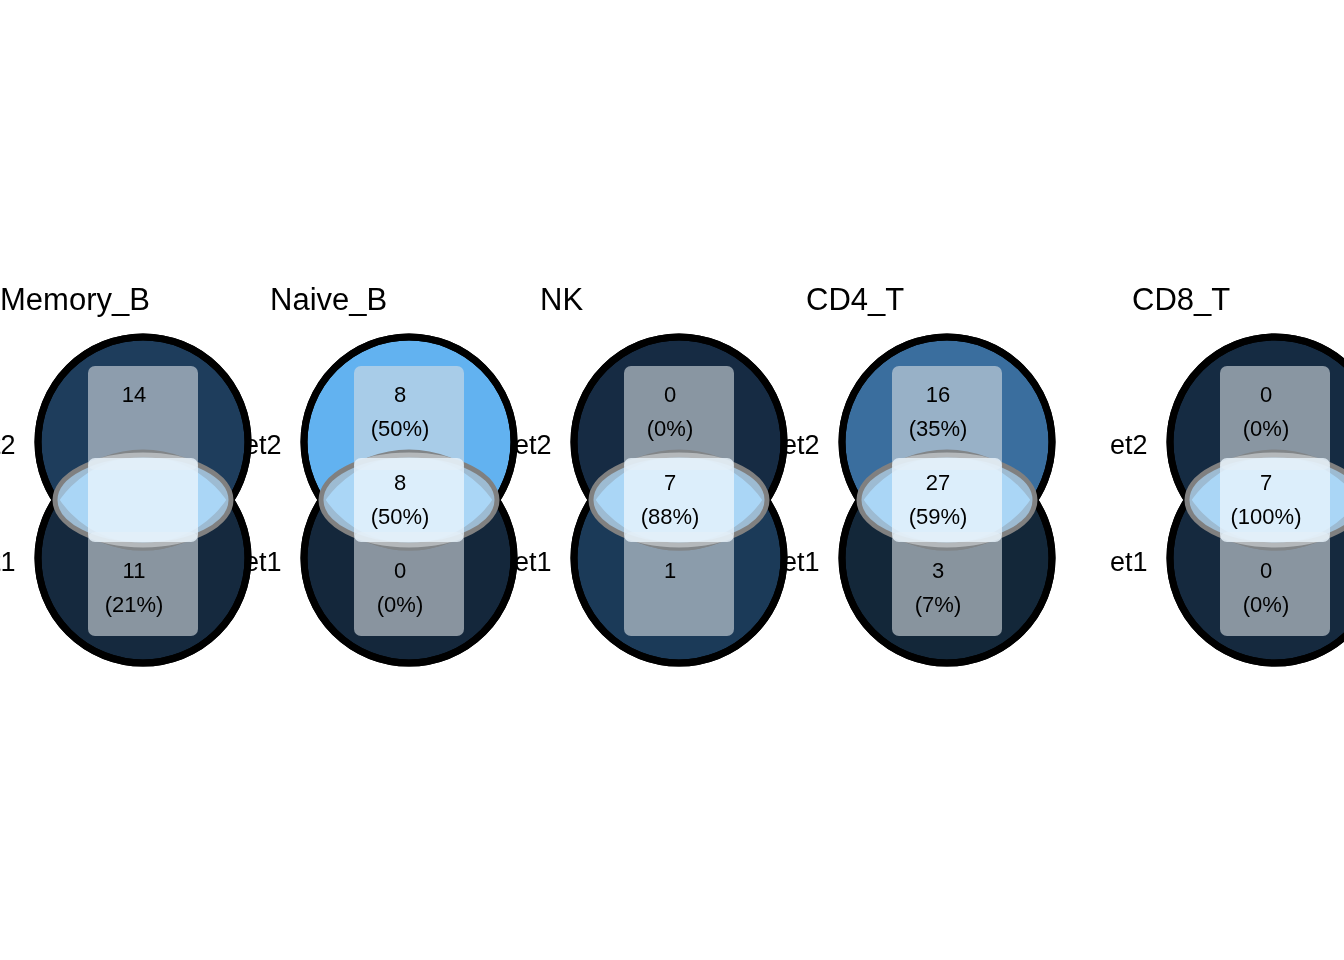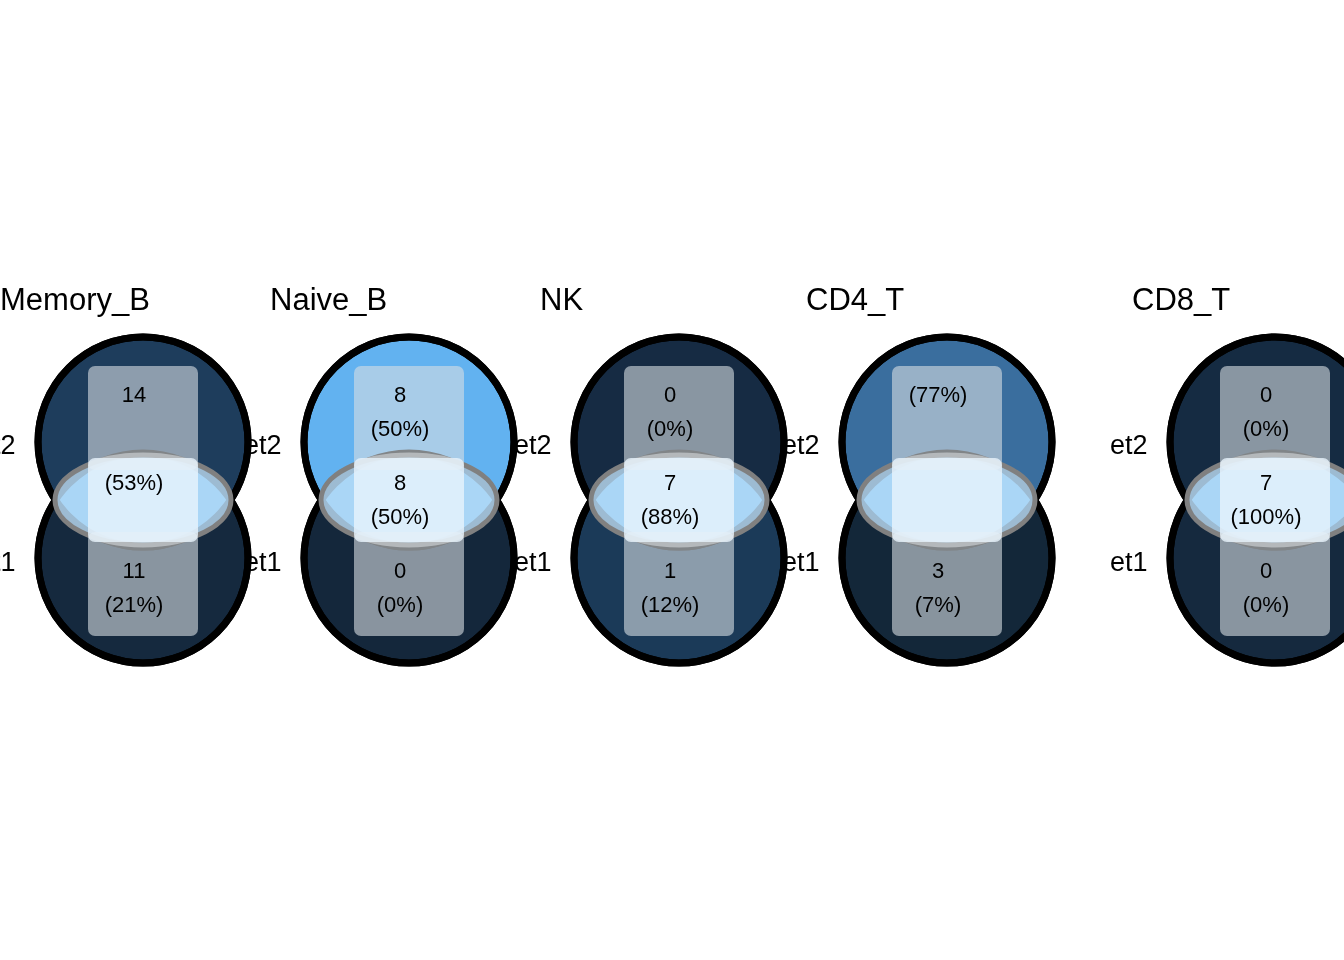--- a/index.html
+++ b/index.html
@@ -82,21 +82,20 @@
           <circle cx="143" cy="106" r="105" fill="none" stroke="#000000" stroke-width="7"></circle>
           <ellipse cx="143" cy="164" rx="88" ry="45" fill="rgba(184,220,247,0.85)" stroke="#808080" stroke-width="5"></ellipse>
         </svg>
         <div class="lbl-box gray" style="left: 88px; top: 30px; width: 110px; height: 104px;"></div>
         <div class="lbl-box gray" style="left: 88px; top: 196px; width: 110px; height: 104px;"></div>
         <div class="lbl-box lens" style="left: 88px; top: 122px; width: 110px; height: 84px;"></div>
         <div class="region-label" style="left: 0px; top: 42px; width: 268px;">
           <span class="count">14</span>
         </div>
         <div class="region-label" style="left: 0px; top: 130px; width: 268px;">
-          <span class="pct">(53%)</span>
         </div>
         <div class="region-label" style="left: 0px; top: 218px; width: 268px;">
           <span class="count">11</span>
           <span class="pct">(21%)</span>
         </div>
         <div class="set-label top" style="left: -22px;">et2</div>
         <div class="set-label bot" style="left: -22px;">et1</div>
       </div>
     </div>
     <div class="panel" style="left: 266px;">
@@ -156,21 +155,20 @@
         <div class="region-label" style="left: 0px; top: 42px; width: 268px;">
           <span class="count">0</span>
           <span class="pct">(0%)</span>
         </div>
         <div class="region-label" style="left: 0px; top: 130px; width: 268px;">
           <span class="count">7</span>
           <span class="pct">(88%)</span>
         </div>
         <div class="region-label" style="left: 0px; top: 218px; width: 268px;">
           <span class="count">1</span>
-          <span class="pct">(12%)</span>
         </div>
         <div class="set-label top" style="left: -22px;">et2</div>
         <div class="set-label bot" style="left: -22px;">et1</div>
       </div>
     </div>
     <div class="panel" style="left: 804px;">
       <div class="panel-title" style="left: 2px;">CD4_T</div>
       <div class="venn-wrap">
         <svg class="venn-svg" viewBox="0 0 268 330">
           <defs>
@@ -182,21 +180,26 @@
           <circle cx="143" cy="106" r="105" fill="#3A6E9E" stroke="#000000" stroke-width="7"></circle>
           <circle cx="143" cy="222" r="105" fill="#5BB4F0" clip-path="url(#clipTop3)"></circle>
           <circle cx="143" cy="222" r="105" fill="none" stroke="#000000" stroke-width="7"></circle>
           <circle cx="143" cy="106" r="105" fill="none" stroke="#000000" stroke-width="7"></circle>
           <ellipse cx="143" cy="164" rx="88" ry="45" fill="rgba(184,220,247,0.85)" stroke="#808080" stroke-width="5"></ellipse>
         </svg>
         <div class="lbl-box gray" style="left: 88px; top: 30px; width: 110px; height: 104px;"></div>
         <div class="lbl-box gray" style="left: 88px; top: 196px; width: 110px; height: 104px;"></div>
         <div class="lbl-box lens" style="left: 88px; top: 122px; width: 110px; height: 84px;"></div>
         <div class="region-label" style="left: 0px; top: 42px; width: 268px;">
-          <span class="pct">(77%)</span>
+          <span class="count">16</span>
+          <span class="pct">(35%)</span>
+        </div>
+        <div class="region-label" style="left: 0px; top: 130px; width: 268px;">
+          <span class="count">27</span>
+          <span class="pct">(59%)</span>
         </div>
         <div class="region-label" style="left: 0px; top: 218px; width: 268px;">
           <span class="count">3</span>
           <span class="pct">(7%)</span>
         </div>
         <div class="set-label top" style="left: -22px;">et2</div>
         <div class="set-label bot" style="left: -22px;">et1</div>
       </div>
     </div>
     <div class="panel" style="left: 1132px;">

